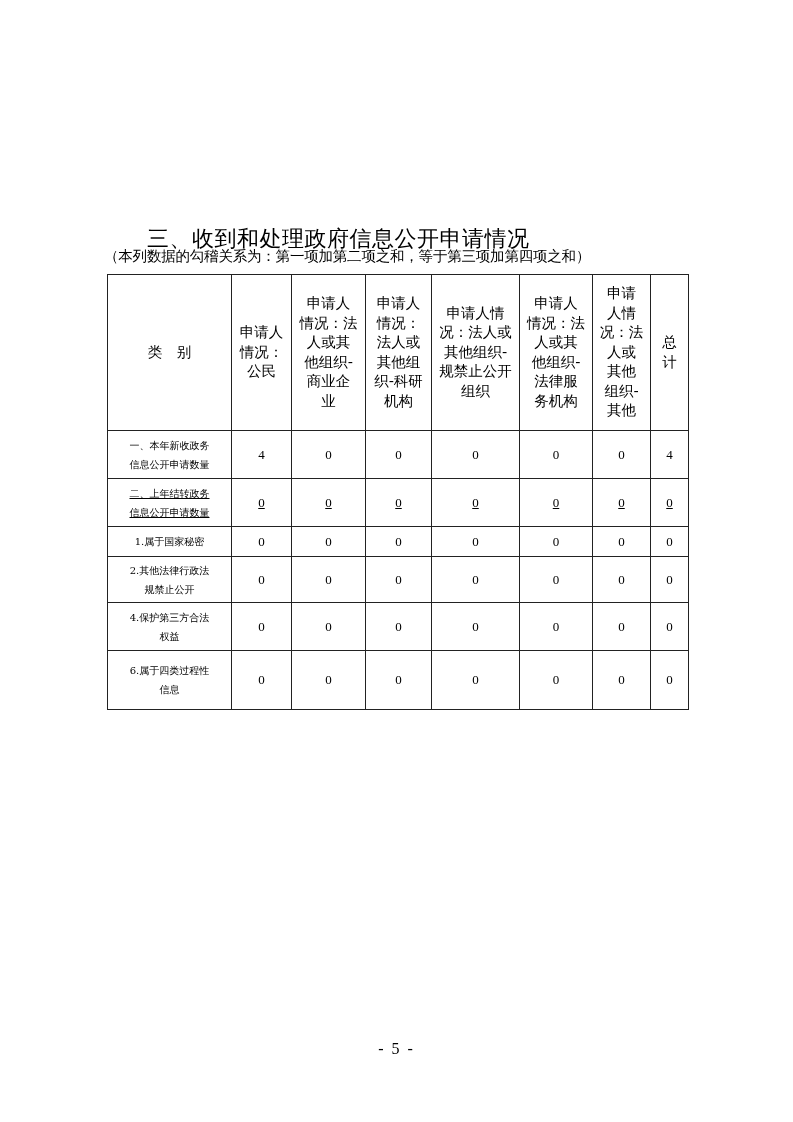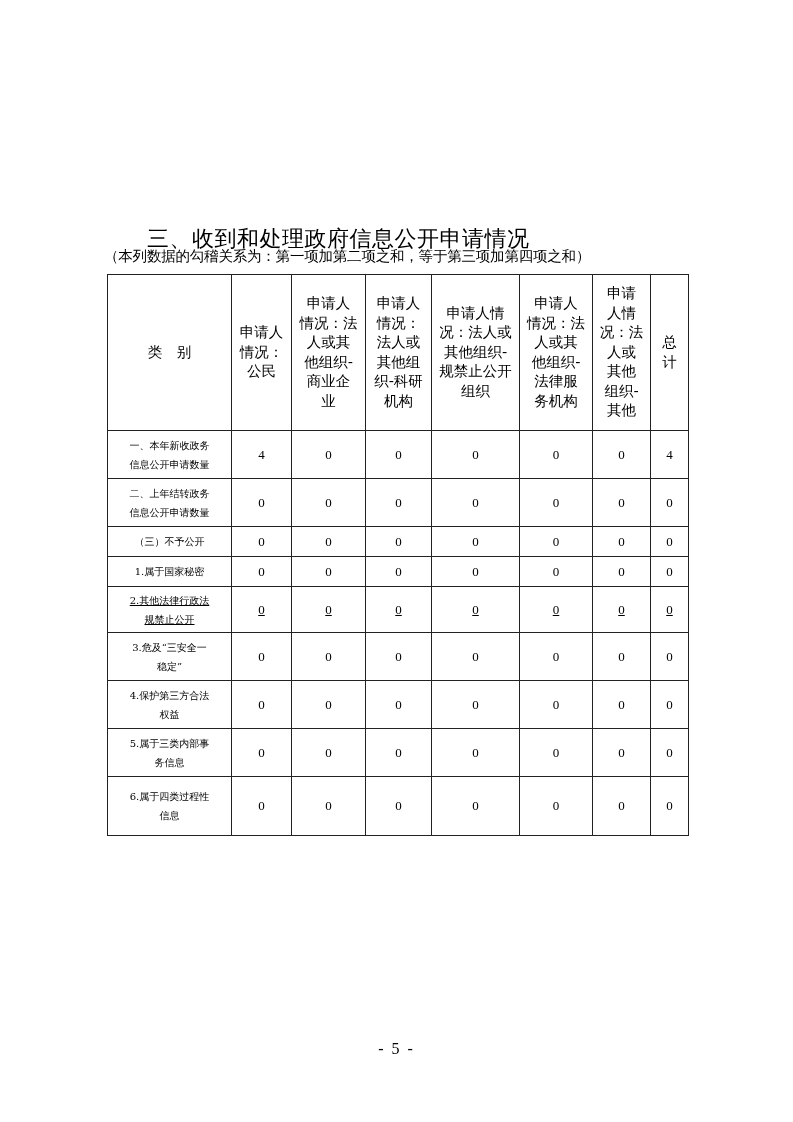--- a/index.html
+++ b/index.html
@@ -70,82 +70,52 @@
       <tr style="height: 48px;">
         <td class="cat"><span>一、本年新收政务</span><br><span>信息公开申请数量</span></td>
         <td class="num">4</td>
         <td class="num">0</td>
         <td class="num">0</td>
         <td class="num">0</td>
         <td class="num">0</td>
         <td class="num">0</td>
         <td class="num">4</td>
       </tr>
-      <tr style="height: 48px;">
+      <tr style="height: 48px; text-decoration: underline;">
         <td class="cat"><span>二、上年结转政务</span><br><span>信息公开申请数量</span></td>
-        <td class="num">0</td>
-        <td class="num">0</td>
-        <td class="num">0</td>
-        <td class="num">0</td>
-        <td class="num">0</td>
-        <td class="num">0</td>
-        <td class="num">0</td>
-      </tr>
-      <tr style="height: 30px;">
-        <td class="cat"><span>（三）不予公开</span></td>
         <td class="num">0</td>
         <td class="num">0</td>
         <td class="num">0</td>
         <td class="num">0</td>
         <td class="num">0</td>
         <td class="num">0</td>
         <td class="num">0</td>
       </tr>
       <tr style="height: 30px;">
         <td class="cat"><span>1.属于国家秘密</span></td>
         <td class="num">0</td>
         <td class="num">0</td>
         <td class="num">0</td>
         <td class="num">0</td>
         <td class="num">0</td>
         <td class="num">0</td>
         <td class="num">0</td>
       </tr>
-      <tr style="height: 46px; text-decoration: underline;">
+      <tr style="height: 46px;">
         <td class="cat"><span>2.其他法律行政法</span><br><span>规禁止公开</span></td>
         <td class="num">0</td>
         <td class="num">0</td>
         <td class="num">0</td>
         <td class="num">0</td>
         <td class="num">0</td>
         <td class="num">0</td>
         <td class="num">0</td>
       </tr>
       <tr style="height: 48px;">
-        <td class="cat"><span>3.危及“三安全一</span><br><span>稳定”</span></td>
-        <td class="num">0</td>
-        <td class="num">0</td>
-        <td class="num">0</td>
-        <td class="num">0</td>
-        <td class="num">0</td>
-        <td class="num">0</td>
-        <td class="num">0</td>
-      </tr>
-      <tr style="height: 48px;">
         <td class="cat"><span>4.保护第三方合法</span><br><span>权益</span></td>
-        <td class="num">0</td>
-        <td class="num">0</td>
-        <td class="num">0</td>
-        <td class="num">0</td>
-        <td class="num">0</td>
-        <td class="num">0</td>
-        <td class="num">0</td>
-      </tr>
-      <tr style="height: 48px;">
-        <td class="cat"><span>5.属于三类内部事</span><br><span>务信息</span></td>
         <td class="num">0</td>
         <td class="num">0</td>
         <td class="num">0</td>
         <td class="num">0</td>
         <td class="num">0</td>
         <td class="num">0</td>
         <td class="num">0</td>
       </tr>
       <tr style="height: 59px;">
         <td class="cat"><span>6.属于四类过程性</span><br><span>信息</span></td>

